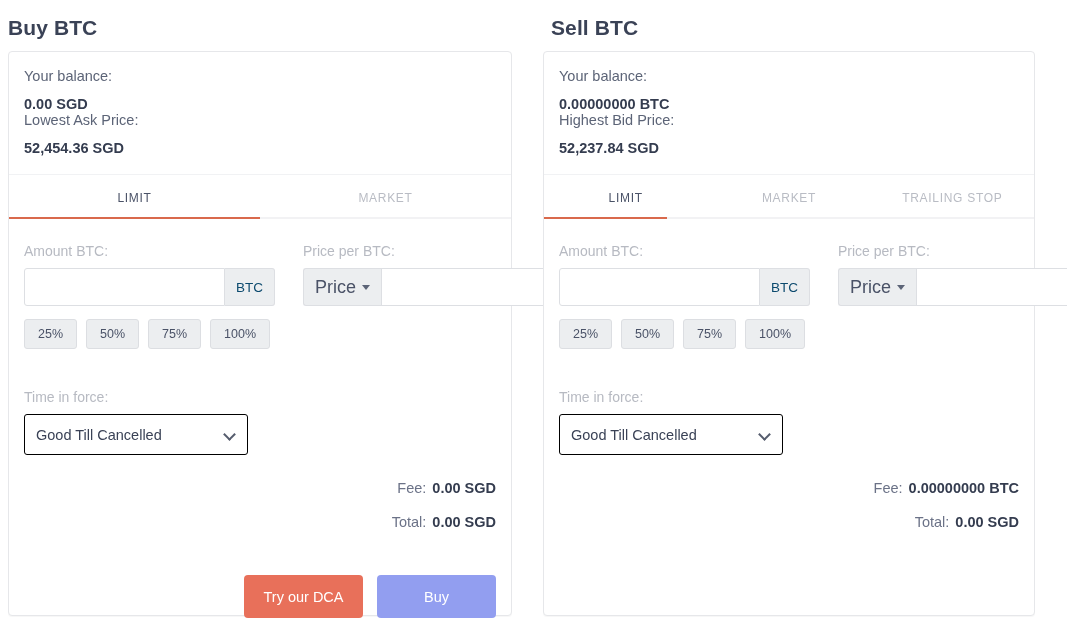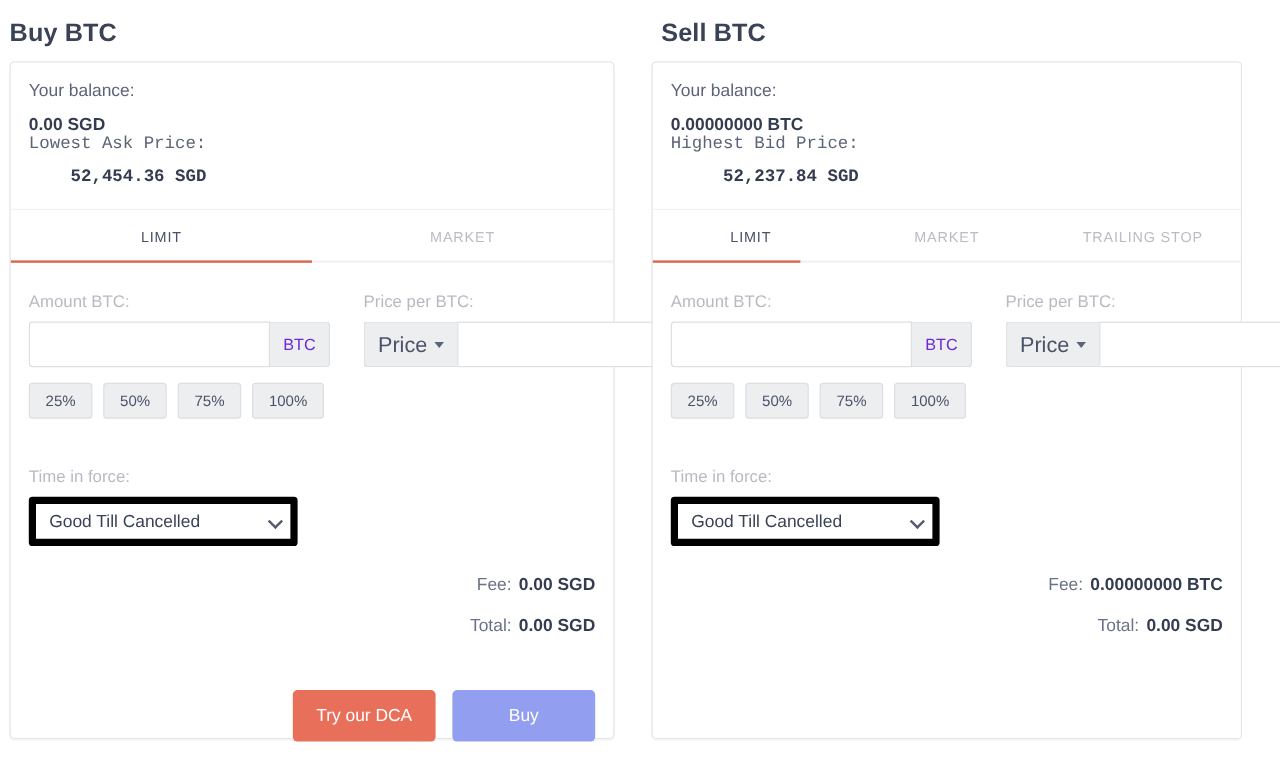--- a/index.html
+++ b/index.html
@@ -53,21 +53,21 @@
     font-size: 14.5px;
     color: #5c6477;
     font-weight: normal;
   }
   .bal-value {
     font-size: 14.5px;
     color: #343c4f;
     font-weight: bold;
     margin-top: 12px;
   }
-  .bal-col-r { text-align: right; font-family: Liberation Mono, monospace; }
+  .bal-col-r { text-align: left; }
 
   .divider {
     height: 1px;
     background: #f1f2f4;
     margin: 18px -15px 0 -15px;
   }
 
   
   .tabs {
     display: flex;
@@ -124,21 +124,21 @@
   }
   .ig-addon {
     display: flex; align-items: center; justify-content: center;
     min-width: 48px;
     padding: 0 11px;
     background: #eceef0;
     border: 1px solid #dddfe3;
     border-left: none;
     border-radius: 0 3px 3px 0;
     font-size: 13.5px;
-    color: #6d28d9;
+    color: #0c4a6e;
   }
   .ig-prefix {
     display: flex; align-items: center; justify-content: center;
     gap: 6px;
     padding: 0 11px;
     background: #eceef0;
     border: 1px solid #dddfe3;
     border-right: none;
     border-radius: 3px 0 0 3px;
     font-size: 18px;
@@ -174,21 +174,21 @@
     font-size: 14px;
     color: #b7bac2;
     margin-top: 40px;
     margin-bottom: 9px;
   }
   .tif-select {
     appearance: none;
     -webkit-appearance: none;
     width: 224px;
     height: 41px;
-    border: 6px solid #000000;
+    border: 1px solid #000000;
     border-radius: 3px;
     background: #fff;
     font-size: 14.5px;
     color: #3a4256;
     padding: 0 11px;
     font-family: "Liberation Sans", sans-serif;
     cursor: pointer;
     outline: none;
   }
   .tif-wrap { position: relative; display: inline-block; }

